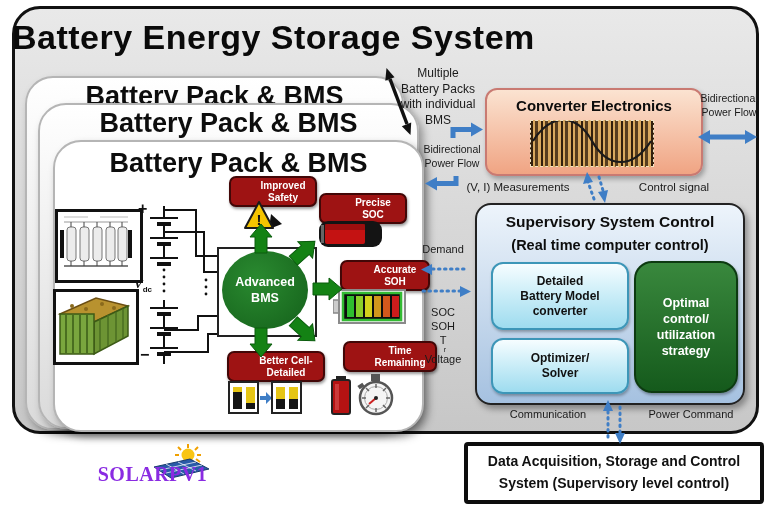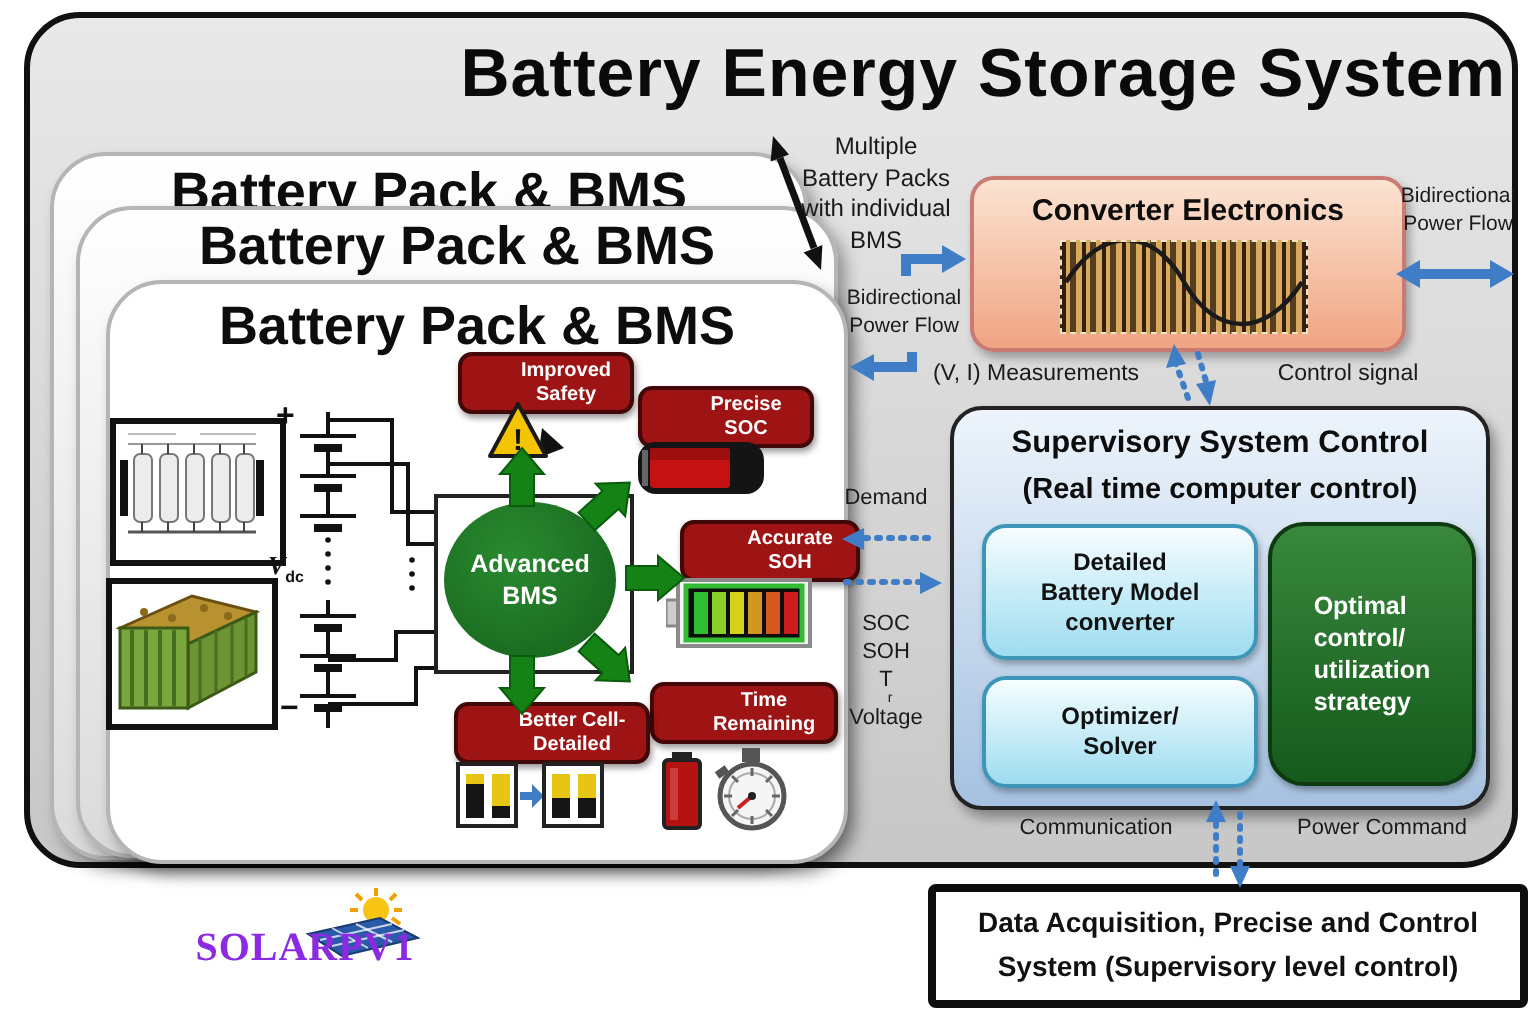--- a/index.html
+++ b/index.html
@@ -27,21 +27,21 @@
            background:linear-gradient(#fbe3d1,#f0a483);box-shadow:2px 3px 5px rgba(0,0,0,.3);z-index:4;}
   .supbox{left:475px;top:203px;width:266px;height:198px;border:2.5px solid #222;border-radius:16px;
           background:linear-gradient(#edf4fb,#a5c1e0);box-shadow:3px 4px 6px rgba(0,0,0,.35);z-index:4;}
   .cyanbox{position:absolute;border:2px solid #3d96b8;border-radius:12px;
            background:linear-gradient(#f6fdff 0%,#cdeef8 45%,#9edcef 100%);
            display:flex;align-items:center;justify-content:center;text-align:center;
            font-weight:bold;font-size:12px;line-height:1.25;color:#111;
            box-shadow:1px 2px 3px rgba(0,0,0,.3);z-index:5;}
   .greenbox{position:absolute;left:634px;top:261px;width:100px;height:128px;border:2px solid #0d3a11;
             border-radius:18px;background:linear-gradient(#39883d,#155a1c);color:#fff;
-            display:flex;align-items:center;justify-content:center;text-align:left;
+            display:flex;align-items:center;justify-content:center;text-align:center;
             font-weight:bold;font-size:12.5px;line-height:1.3;
             box-shadow:1px 2px 3px rgba(0,0,0,.35);z-index:5;}
   .daqbox{left:464px;top:442px;width:292px;height:54px;border:4px solid #0d0d0d;border-radius:4px;
           background:#fff;display:flex;align-items:center;justify-content:center;text-align:center;
           font-weight:bold;font-size:14px;line-height:1.55;color:#111;z-index:4;}
   
   .bmsframe{left:217px;top:247px;width:96px;height:86px;border:2px solid #222;background:#fff;z-index:4;}
   .bmsellipse{left:222px;top:251px;width:86px;height:78px;border-radius:50%;
               background:radial-gradient(circle at 40% 35%,#2a8a30,#14601a);
               display:flex;align-items:center;justify-content:center;text-align:center;
@@ -53,21 +53,21 @@
   .pwm{left:530px;top:120px;width:122px;height:45px;background:#d8a95f;z-index:5;
        border:1px dashed #f2e3c4;
        background-image:repeating-linear-gradient(90deg,rgba(32,16,4,.9) 0 2px,
           rgba(216,169,95,.25) 2px 4px,rgba(32,16,4,.7) 4px 7px,rgba(216,169,95,.5) 7px 10px);}
   .svglayer{left:0;top:0;width:768px;height:513px;z-index:7;pointer-events:none;}
   .icon{z-index:6;pointer-events:none;}
   .circtext{position:absolute;font-weight:bold;color:#111;z-index:6;}
   .logo-text{left:80px;top:463px;width:145px;text-align:center;
              font-family:"Liberation Serif",serif;font-weight:bold;font-size:20px;
              letter-spacing:.5px;color:#8a2be2;z-index:4;}
-  .title{left:12px;top:18px;width:741px;text-align:right;font-weight:bold;font-size:34px;
+  .title{left:12px;top:18px;width:741px;text-align:left;font-weight:bold;font-size:34px;
          color:#0a0a0a;letter-spacing:.5px;z-index:2;}
   .vdc i{font-family:"Liberation Serif",serif;font-size:13px;}
   .vdc sub{font-size:8px;}
 </style>
 </head>
 <body>
 
 <div class="abs container"></div>
 <div class="abs title">Battery Energy Storage System</div>
 
@@ -143,21 +143,21 @@
 <div class="abs bmsframe"></div>
 <div class="abs bmsellipse pre">Advanced
 BMS</div>
 
 <div class="badge pre" style="left:229px;top:176px;width:64px;height:27px;">Improved
 Safety</div>
 <div class="badge pre" style="left:319px;top:193px;width:64px;height:27px;">Precise
 SOC</div>
 <div class="badge pre" style="left:340px;top:260px;width:66px;height:27px;">Accurate
 SOH</div>
-<div class="badge pre" style="left:325px;top:341px;width:70px;height:27px;">Time
+<div class="badge pre" style="left:343px;top:341px;width:70px;height:27px;">Time
 Remaining</div>
 <div class="badge pre" style="left:227px;top:351px;width:74px;height:27px;">Better Cell-
 Detailed</div>
 
 <svg class="abs icon" style="left:243px;top:200px;" width="42" height="32" viewBox="0 0 42 32">
   <polygon points="28,14 39,24 26,29" fill="#111"></polygon>
   <polygon points="16,2 30,28 2,28" fill="#f5c400" stroke="#1a1a1a" stroke-width="2" stroke-linejoin="round"></polygon>
   <text x="16" y="25" font-size="15" font-weight="bold" text-anchor="middle" fill="#111">!</text>
 </svg>
 <svg class="abs icon" style="left:318px;top:219px;" width="66" height="30" viewBox="0 0 66 30">
@@ -228,21 +228,21 @@
 <div class="cyanbox pre" style="left:491px;top:262px;width:134px;height:64px;">Detailed
 Battery Model
 converter</div>
 <div class="cyanbox pre" style="left:491px;top:338px;width:134px;height:52px;">Optimizer/
 Solver</div>
 <div class="greenbox pre">Optimal
 control/
 utilization
 strategy</div>
 
-<div class="abs daqbox pre">Data Acquisition, Precise and Control
+<div class="abs daqbox pre">Data Acquisition, Storage and Control
 System (Supervisory level control)</div>
 
 <div class="lbl pre" style="left:396px;top:66px;width:84px;font-size:12px;">Multiple
 Battery Packs
 with individual
 BMS</div>
 <div class="lbl pre" style="left:418px;top:143px;width:68px;font-size:10.5px;">Bidirectional
 Power Flow</div>
 <div class="lbl pre" style="left:700px;top:92px;width:58px;font-size:10.5px;">Bidirectional
 Power Flow</div>

